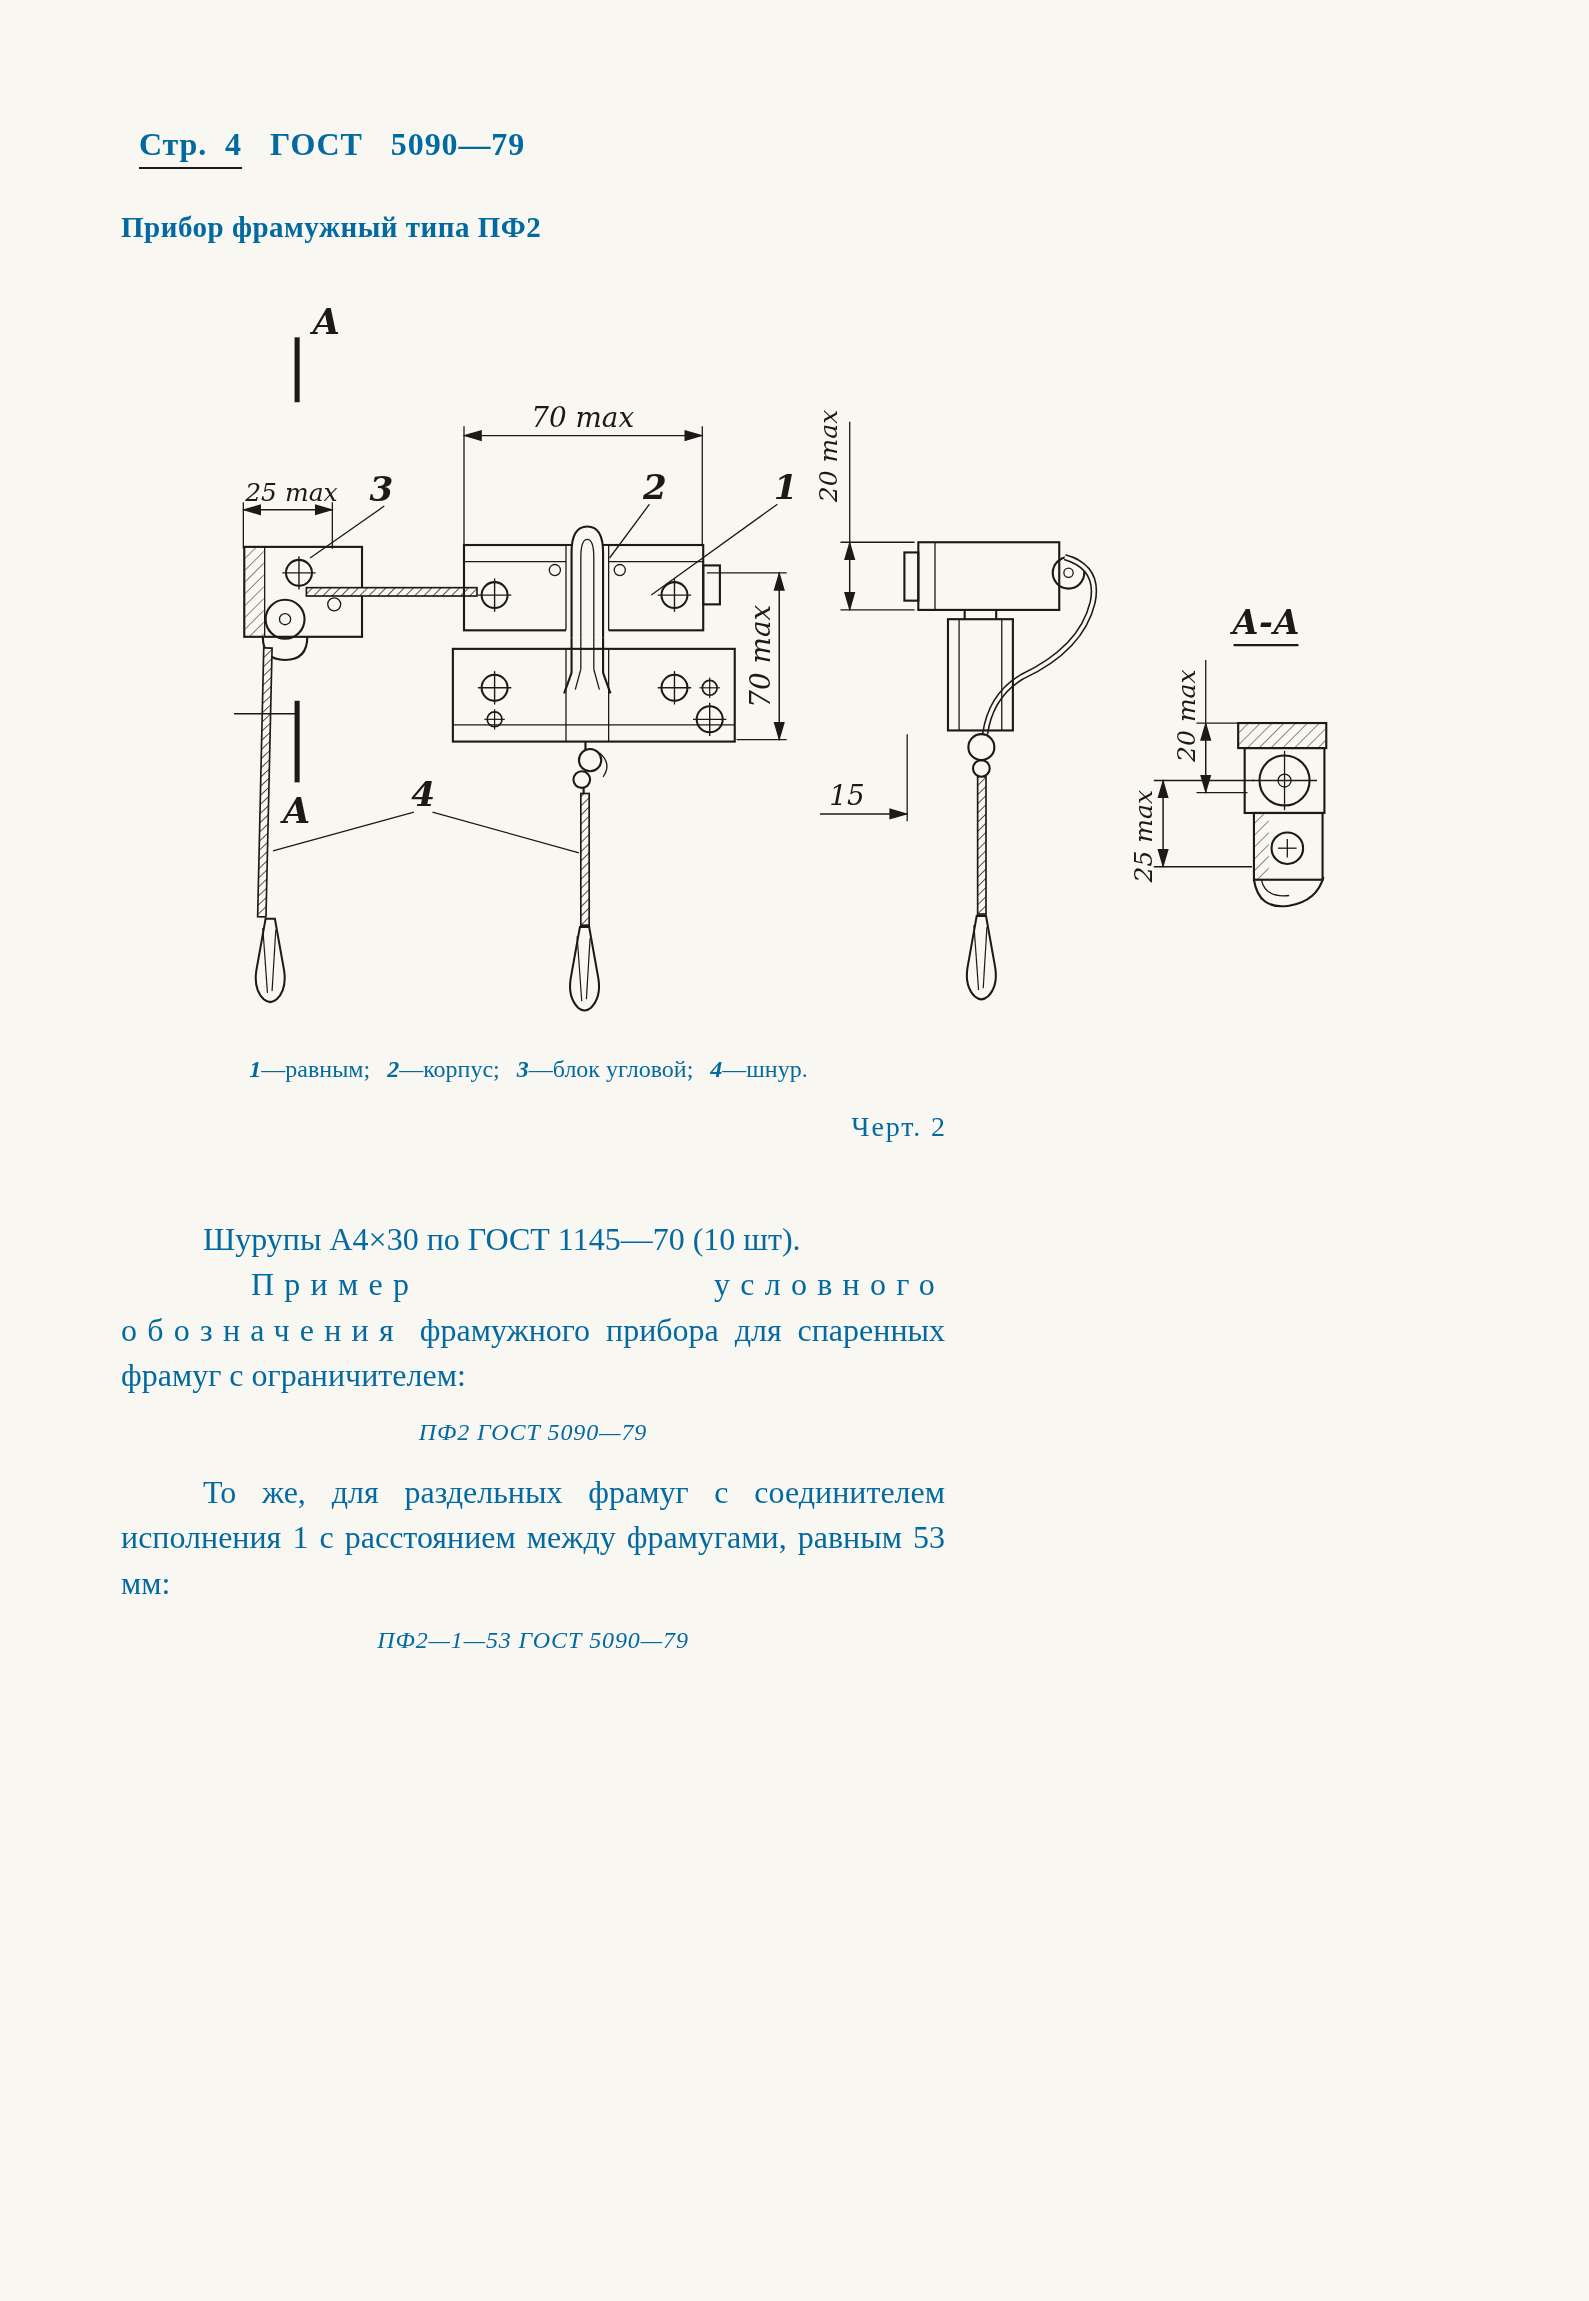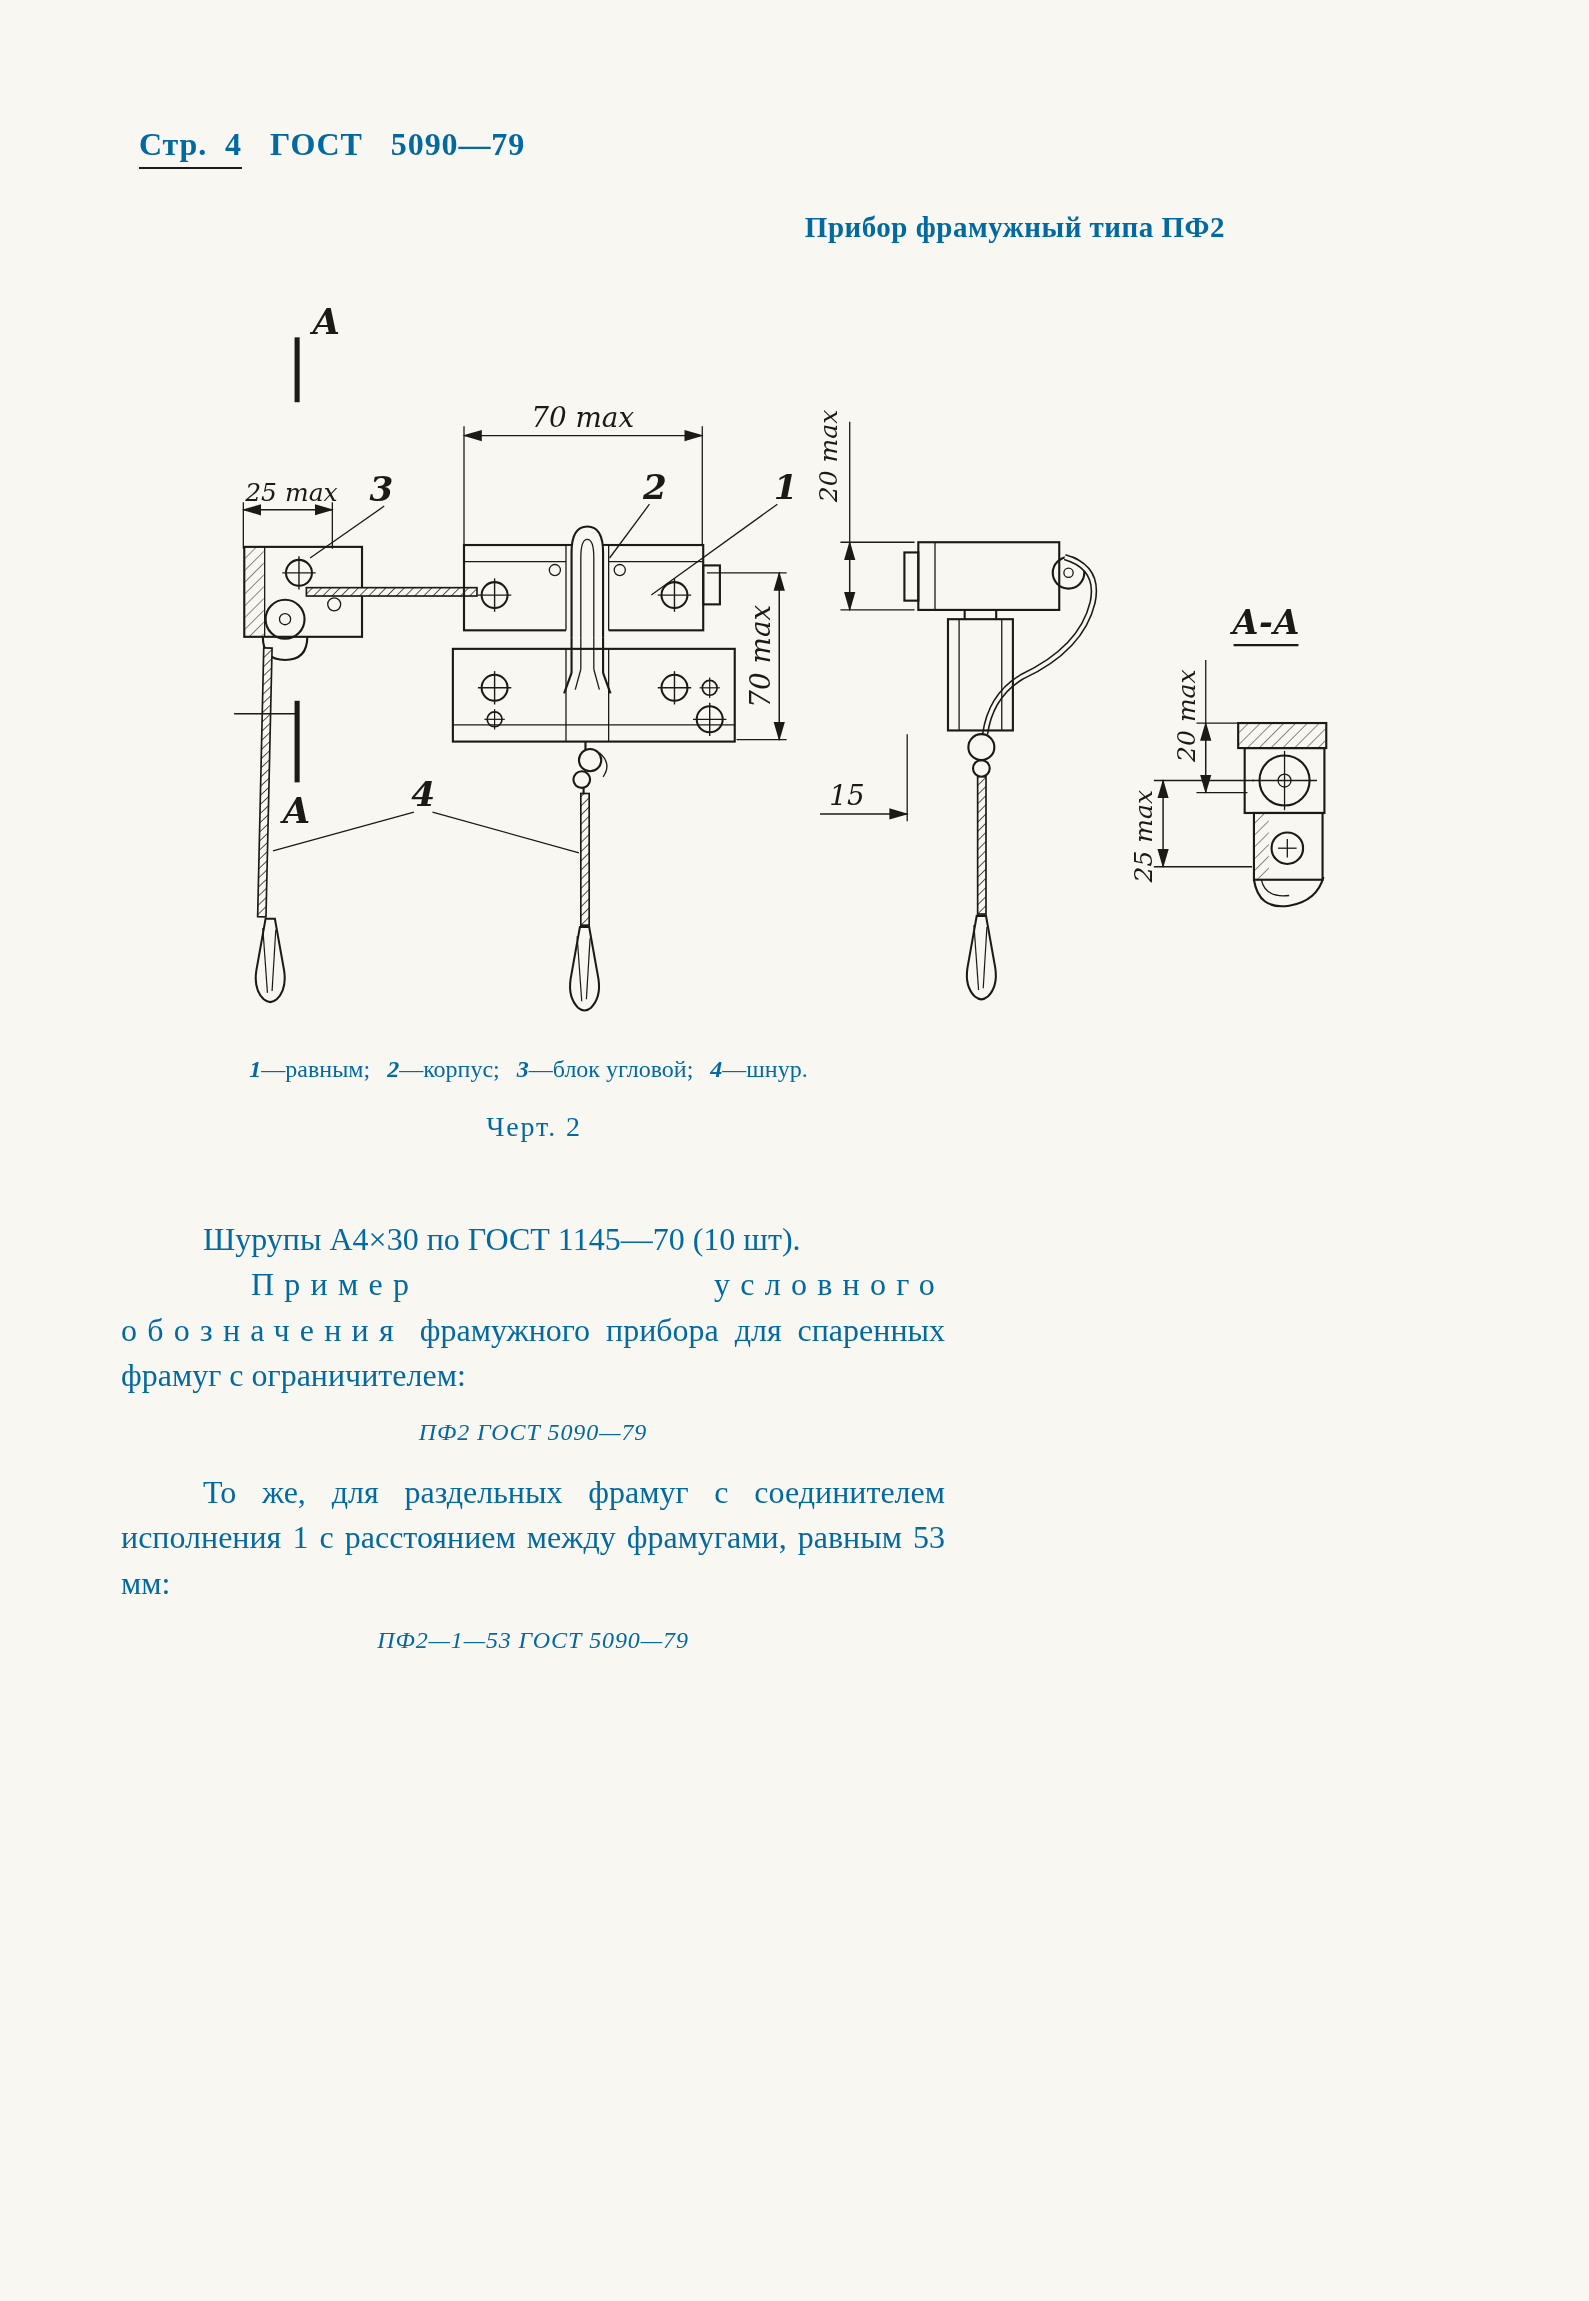--- a/index.html
+++ b/index.html
@@ -1,27 +1,27 @@
 <!DOCTYPE html>
 <html style="font-size:15px"><head>
 <meta charset="utf-8">
 <style>
   html,body{margin:0;padding:0;background:#f9f7f1;}
   .page{position:relative;width:1590px;height:2301px;background:#f9f7f1;
         font-family:"Liberation Serif","DejaVu Serif",serif;color:#0369a1;overflow:hidden;padding-left:42px;}
   .page-header{position:absolute;top:126px;left:139px;font-size:32px;font-weight:bold;letter-spacing:0.9px;}
   .page-header .hdr-u{border-bottom:2.8px solid #1c1a17;padding-bottom:4.6px;}
   .ph-gap{margin-right:28px;}
-  .figure-title{position:absolute;top:211px;left:121px;width:1104px;margin:0;text-align:right;
+  .figure-title{position:absolute;top:211px;left:121px;width:1104px;margin:0;text-align:left;
         font-size:29px;font-weight:bold;letter-spacing:0.5px;}
   .drawing{position:absolute;top:278px;left:0;width:1590px;height:751px;}
   .figure-caption{position:absolute;top:1056px;left:121px;width:826px;text-align:center;font-size:24px;}
   .cap-item{margin-right:11px;}
   .cap-num{font-style:italic;font-weight:bold;}
-  .figure-number{position:absolute;top:1111px;left:121px;width:826px;text-align:center;
+  .figure-number{position:absolute;top:1111px;left:121px;width:826px;text-align:right;
         font-size:28px;letter-spacing:1.9px;}
   .body-text{position:absolute;top:1217px;left:121px;width:824px;font-size:32px;line-height:1.42;
         text-align:justify;}
   .body-text p{margin:0;text-indent:82px;}
   .spaced{letter-spacing:.32em;margin-left:48px;}
   .designation{text-align:center;text-indent:0 !important;font-style:italic;font-size:24px;
         margin:16.7px 0 20.4px !important;letter-spacing:0.9px;}
   
   svg .s{stroke:#1c1a17;fill:none;stroke-width:2.3;}
   svg .t{stroke:#1c1a17;fill:none;stroke-width:1.4;}

